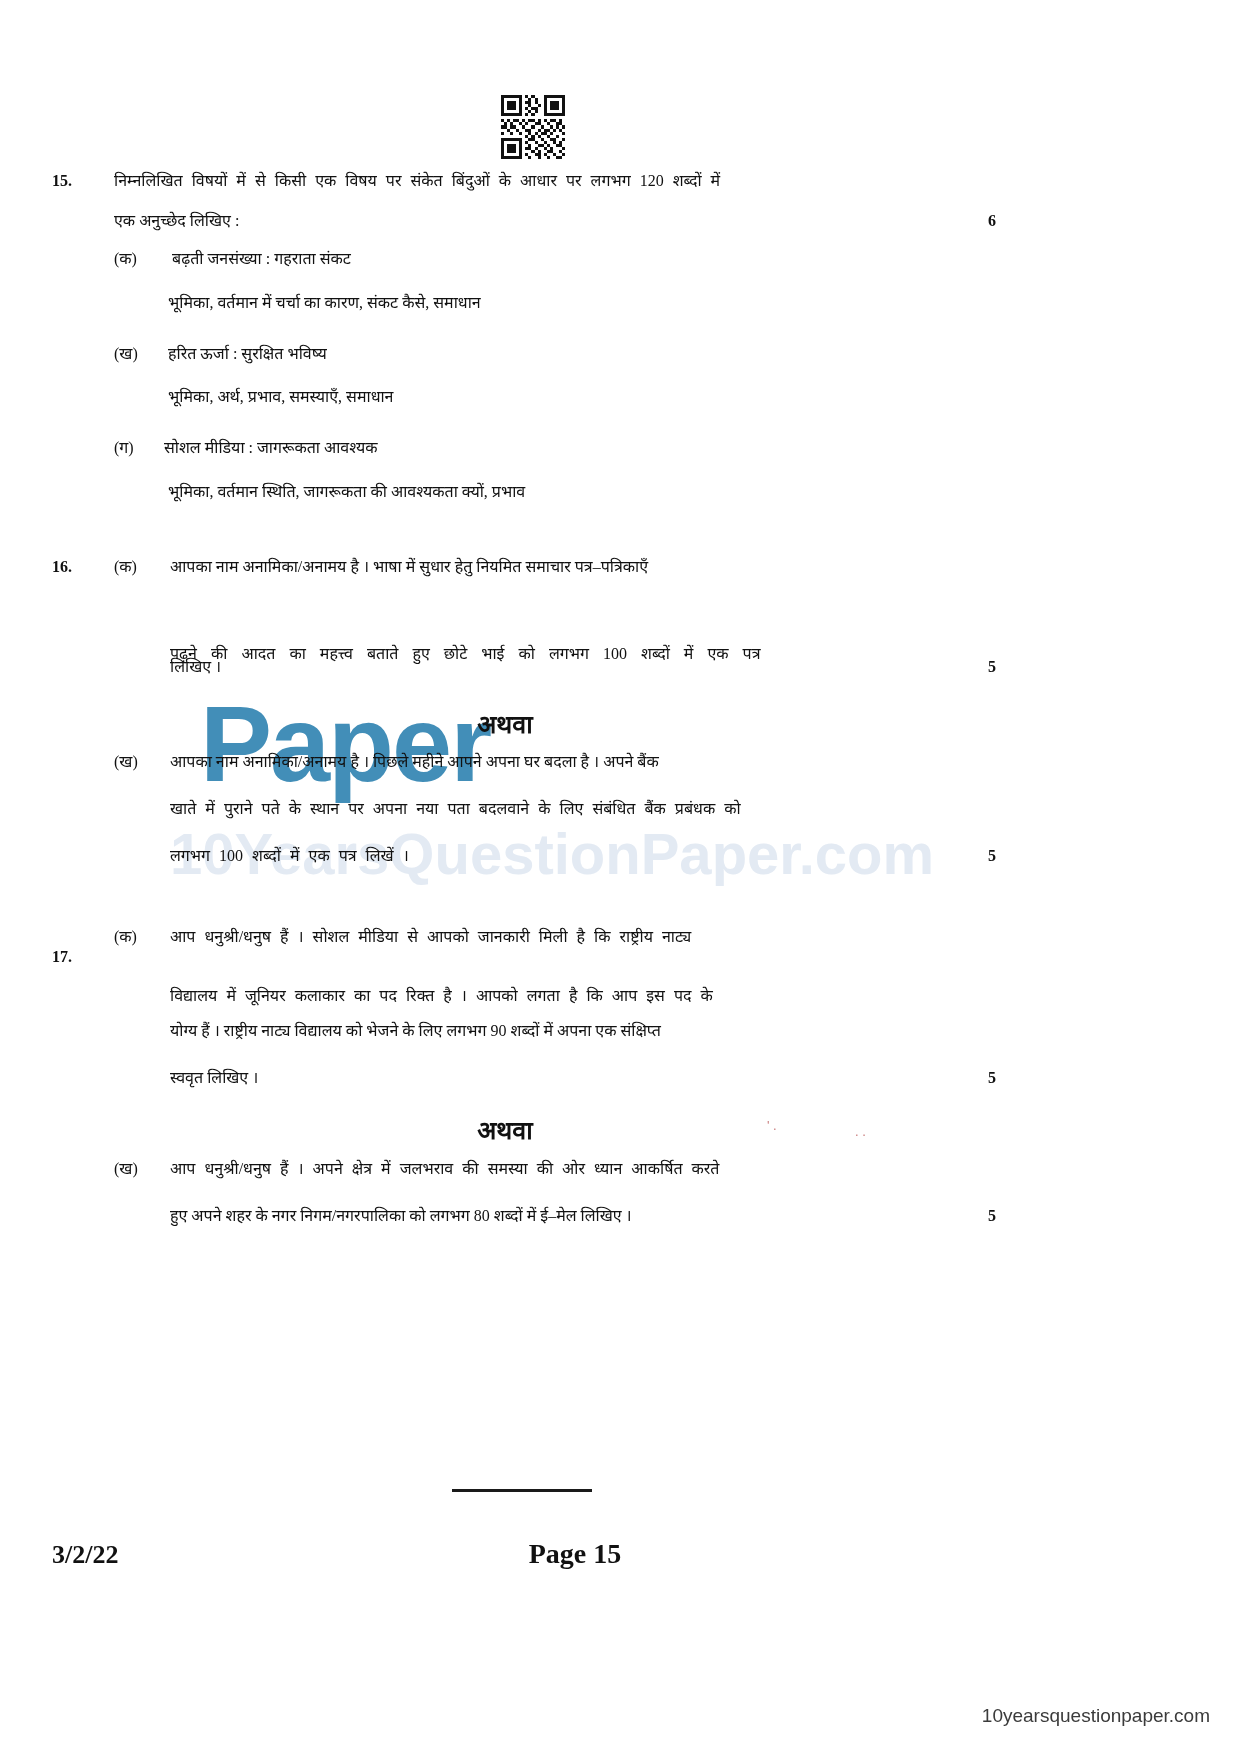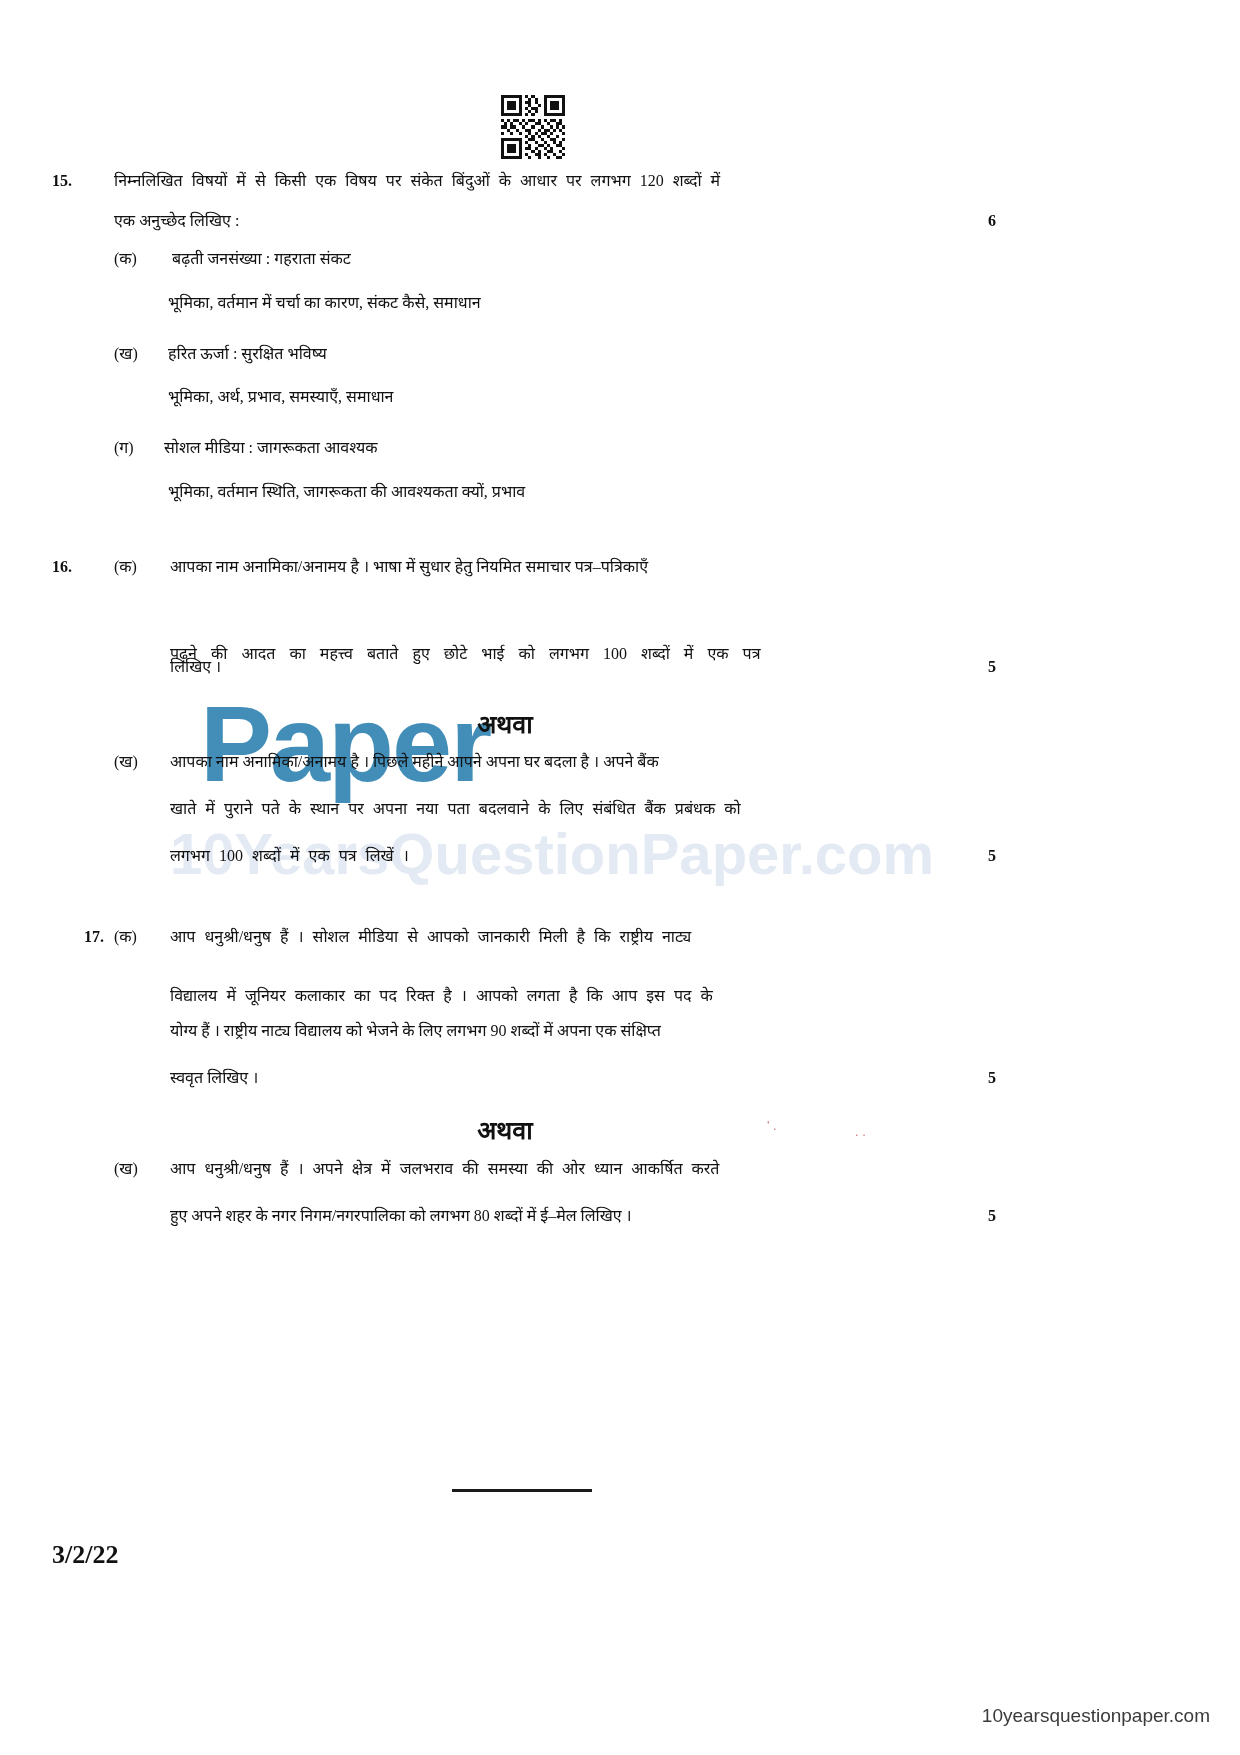--- a/index.html
+++ b/index.html
@@ -282,21 +282,21 @@
       <div class="athva" style="top:706px;width:1010px;">अथवा</div>
 
       <div class="line" style="top:753px;left:114px;">(ख)</div>
       <div class="line" style="top:753px;left:170px;">आपका नाम अनामिका/अनामय है । पिछले महीने आपने अपना घर बदला है । अपने बैंक</div>
       <div class="line sp-mid" style="top:800px;left:170px;">खाते में पुराने पते के स्थान पर अपना नया पता बदलवाने के लिए संबंधित बैंक प्रबंधक को</div>
       <div class="line sp-mid" style="top:847px;left:170px;">लगभग 100 शब्दों में एक पत्र लिखें ।</div>
       <div class="line bold" style="top:847px;left:988px;">5</div>
     </div>
 
     <div>
-      <div class="line qnum" style="top:928px;left:52px;margin-left:32px;">17.</div>
+      <div class="line qnum" style="top:948px;left:52px;">17.</div>
 
       <div class="line" style="top:928px;left:114px;">(क)</div>
       <div class="line sp-mid" style="top:928px;left:170px;">आप धनुश्री/धनुष हैं । सोशल मीडिया से आपको जानकारी मिली है कि राष्ट्रीय नाट्य</div>
       <div class="line sp-mid" style="top:975px;left:170px;margin-top:12px;">विद्यालय में जूनियर कलाकार का पद रिक्त है । आपको लगता है कि आप इस पद के</div>
       <div class="line" style="top:1022px;left:170px;">योग्य हैं । राष्ट्रीय नाट्य विद्यालय को भेजने के लिए लगभग 90 शब्दों में अपना एक संक्षिप्त</div>
       <div class="line" style="top:1069px;left:170px;">स्ववृत लिखिए ।</div>
       <div class="line bold" style="top:1069px;left:988px;">5</div>
 
       <div class="athva" style="top:1112px;width:1010px;">अथवा</div>
       <div class="speck" style="left:767px;top:1118px;">' .</div>
@@ -305,15 +305,16 @@
       <div class="line" style="top:1160px;left:114px;">(ख)</div>
       <div class="line sp-mid" style="top:1160px;left:170px;">आप धनुश्री/धनुष हैं । अपने क्षेत्र में जलभराव की समस्या की ओर ध्यान आकर्षित करते</div>
       <div class="line" style="top:1207px;left:170px;">हुए अपने शहर के नगर निगम/नगरपालिका को लगभग 80 शब्दों में ई–मेल लिखिए ।</div>
       <div class="line bold" style="top:1207px;left:988px;">5</div>
     </div>
 
   </div>
 
   <div class="rule"></div>
   <div class="footer-left">3/2/22</div>
+  <div class="footer-center">Page 15</div>
   <div class="footer-url">10yearsquestionpaper.com</div>
 
 </div>
 
 </body></html>

